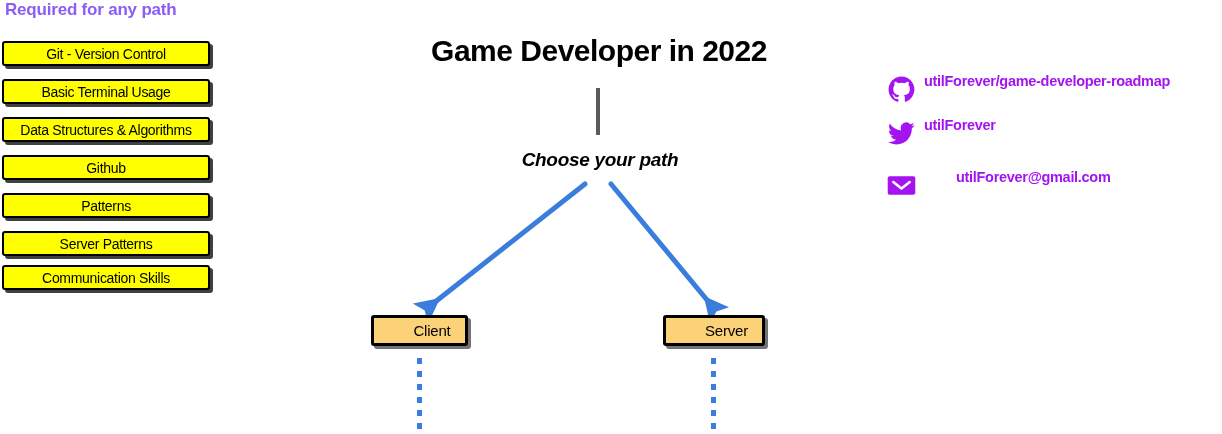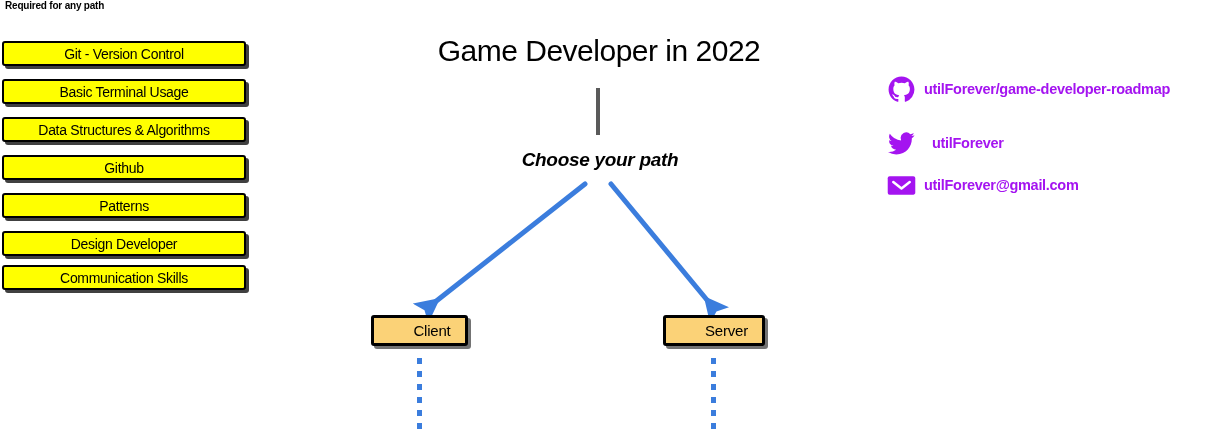--- a/index.html
+++ b/index.html
@@ -20,30 +20,30 @@
   #required-section {
     position: absolute;
     left: 0px;
     top: 0px;
     width: 275px;
   }
   #required-heading {
     position: absolute;
     left: 5px;
     top: 0px;
-    font-size: 10px;
-    font-weight: bold;
-    color: #000000;
+    font-size: 17px;
+    font-weight: bold;
+    color: #8b5cf6;
     letter-spacing: -0.2px;
     white-space: nowrap;
   }
   .req-box {
     position: absolute;
     left: 2px;
-    width: 244px;
+    width: 208px;
     height: 25px;
     background: #FFFF00;
     border: 2.5px solid #000000;
     border-radius: 3px;
     box-shadow: 3px 3px 0 rgba(0,0,0,0.75);
     display: flex;
     align-items: center;
     justify-content: center;
     box-sizing: border-box;
   }
@@ -56,21 +56,21 @@
   }
 
   
   #main-title {
     position: absolute;
     left: 414px;
     top: 34px;
     width: 370px;
     text-align: center;
     font-size: 30px;
-    font-weight: normal;
+    font-weight: bold;
     color: #000000;
     letter-spacing: -0.5px;
     white-space: nowrap;
   }
   #trunk-line {
     position: absolute;
     left: 596px;
     top: 88px;
     width: 4px;
     height: 47px;
@@ -143,26 +143,26 @@
   #contact-links {
     position: absolute;
     left: 886px;
     top: 74px;
     width: 336px;
   }
   .contact-row {
     position: absolute;
     left: 0px;
     display: flex;
-    align-items: center;
+    align-items: flex-start;
     height: 30px;
   }
   #contact-row-github { top: 0px; }
-  #contact-row-twitter { top: 54px; gap: 8px; }
-  #contact-row-email { top: 96px; }
+  #contact-row-twitter { top: 44px; }
+  #contact-row-email { top: 96px; gap: 32px; }
 
   .contact-icon {
     width: 30px;
     height: 30px;
     flex: 0 0 30px;
     display: flex;
     align-items: center;
     justify-content: center;
   }
   .contact-label {
@@ -189,21 +189,21 @@
   <div class="req-box" style="top:117px">
     <span class="req-box-label">Data Structures &amp; Algorithms</span>
   </div>
   <div class="req-box" style="top:155px">
     <span class="req-box-label">Github</span>
   </div>
   <div class="req-box" style="top:193px">
     <span class="req-box-label">Patterns</span>
   </div>
   <div class="req-box" style="top:231px">
-    <span class="req-box-label">Design Developer</span>
+    <span class="req-box-label">Server Patterns</span>
   </div>
   <div class="req-box" style="top:265px">
     <span class="req-box-label">Communication Skills</span>
   </div>
 </div>
 
 <div id="main-title">Game Developer in 2022</div>
 <div id="trunk-line"></div>
 <div id="choose-path-label">Choose your path</div>
 

